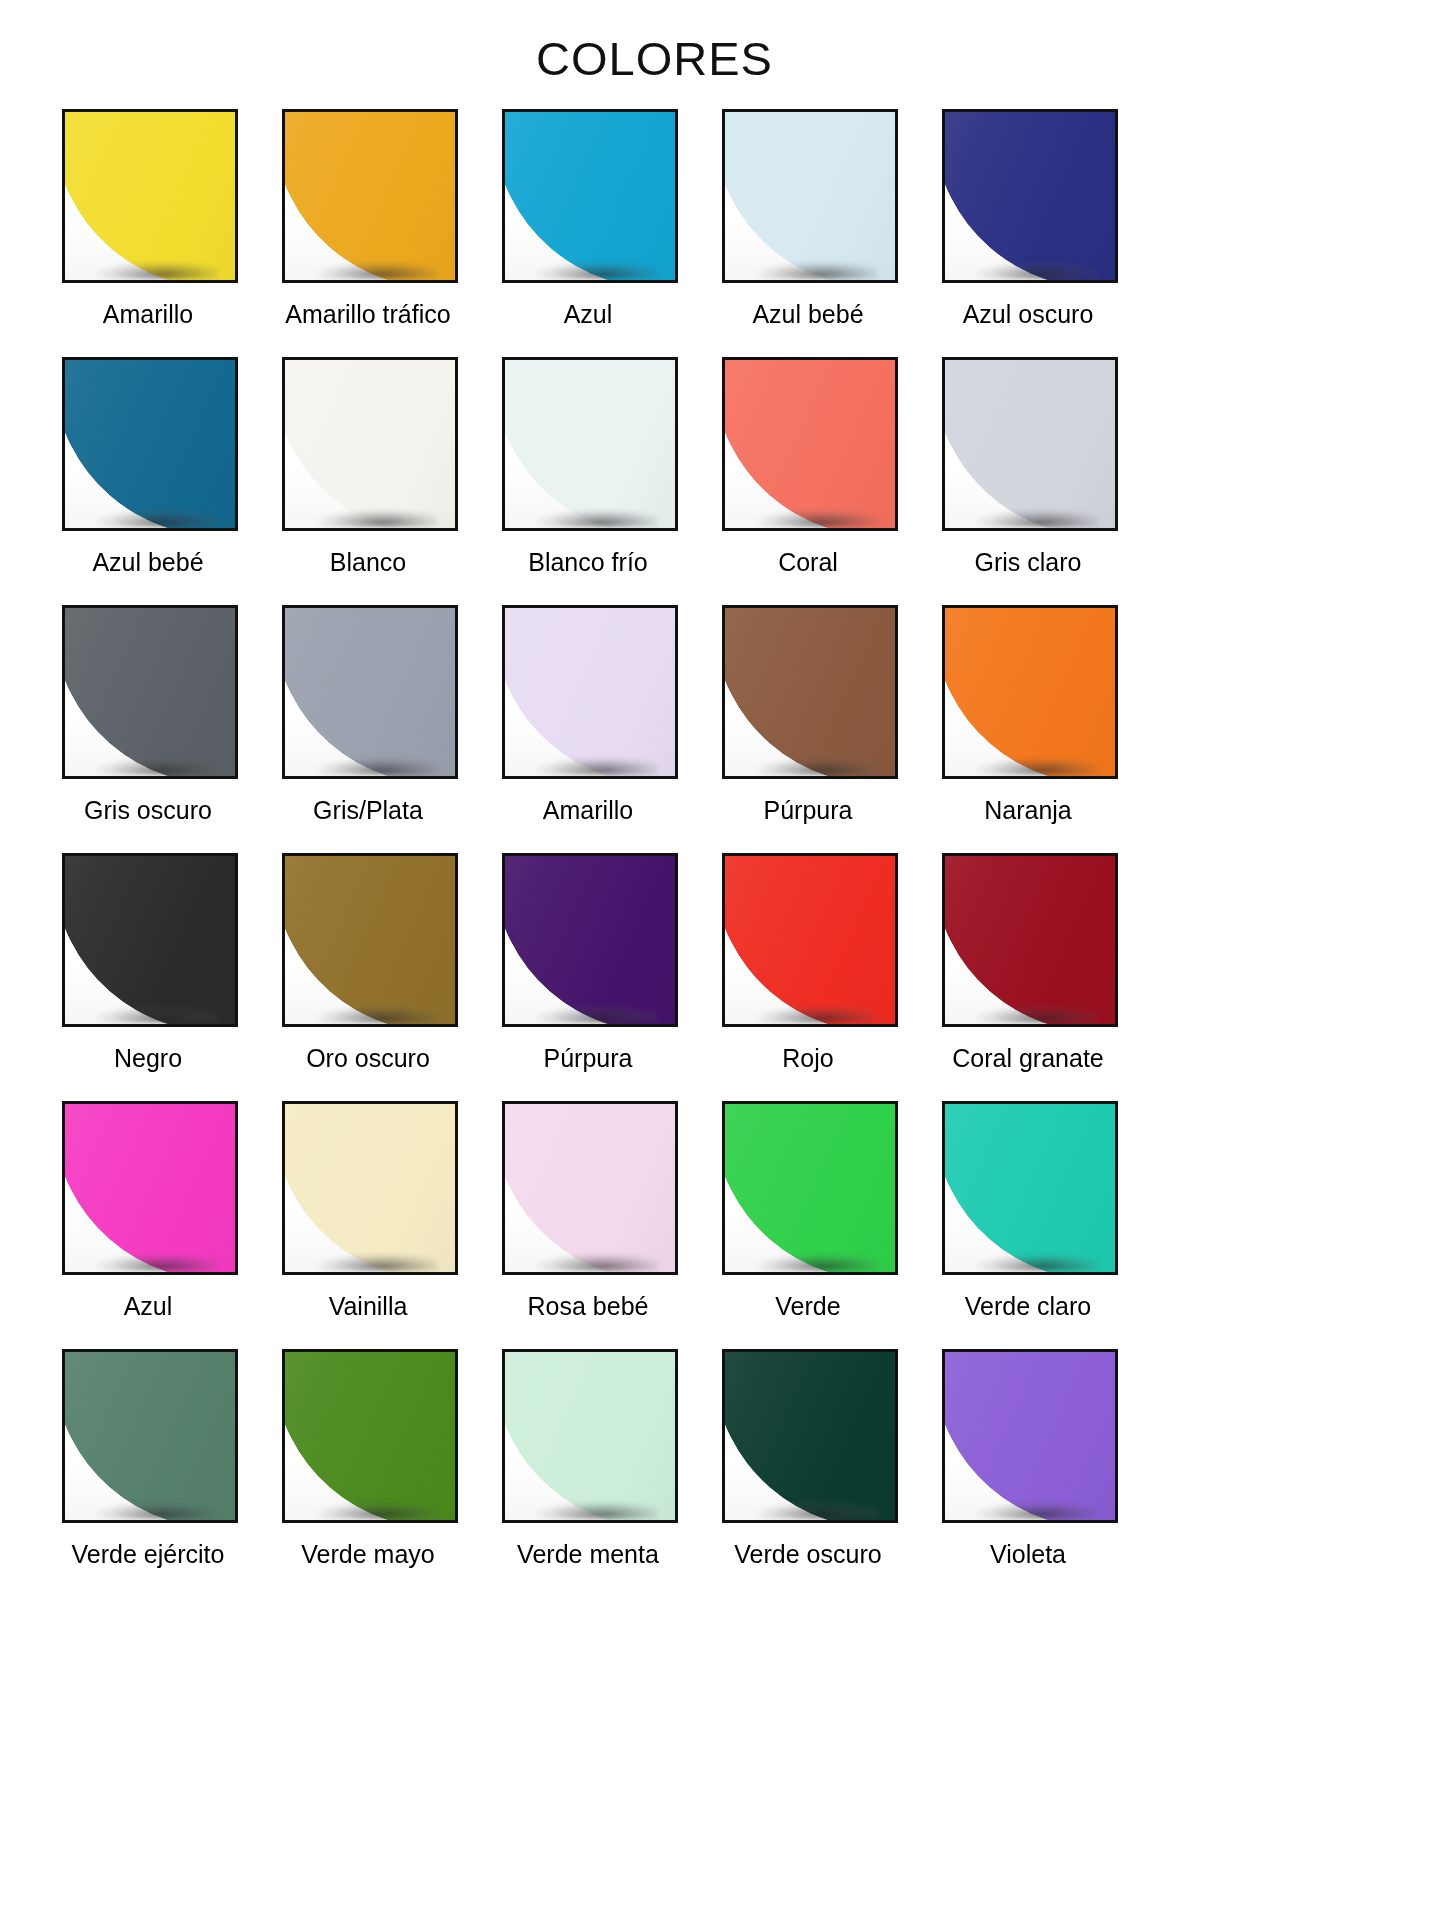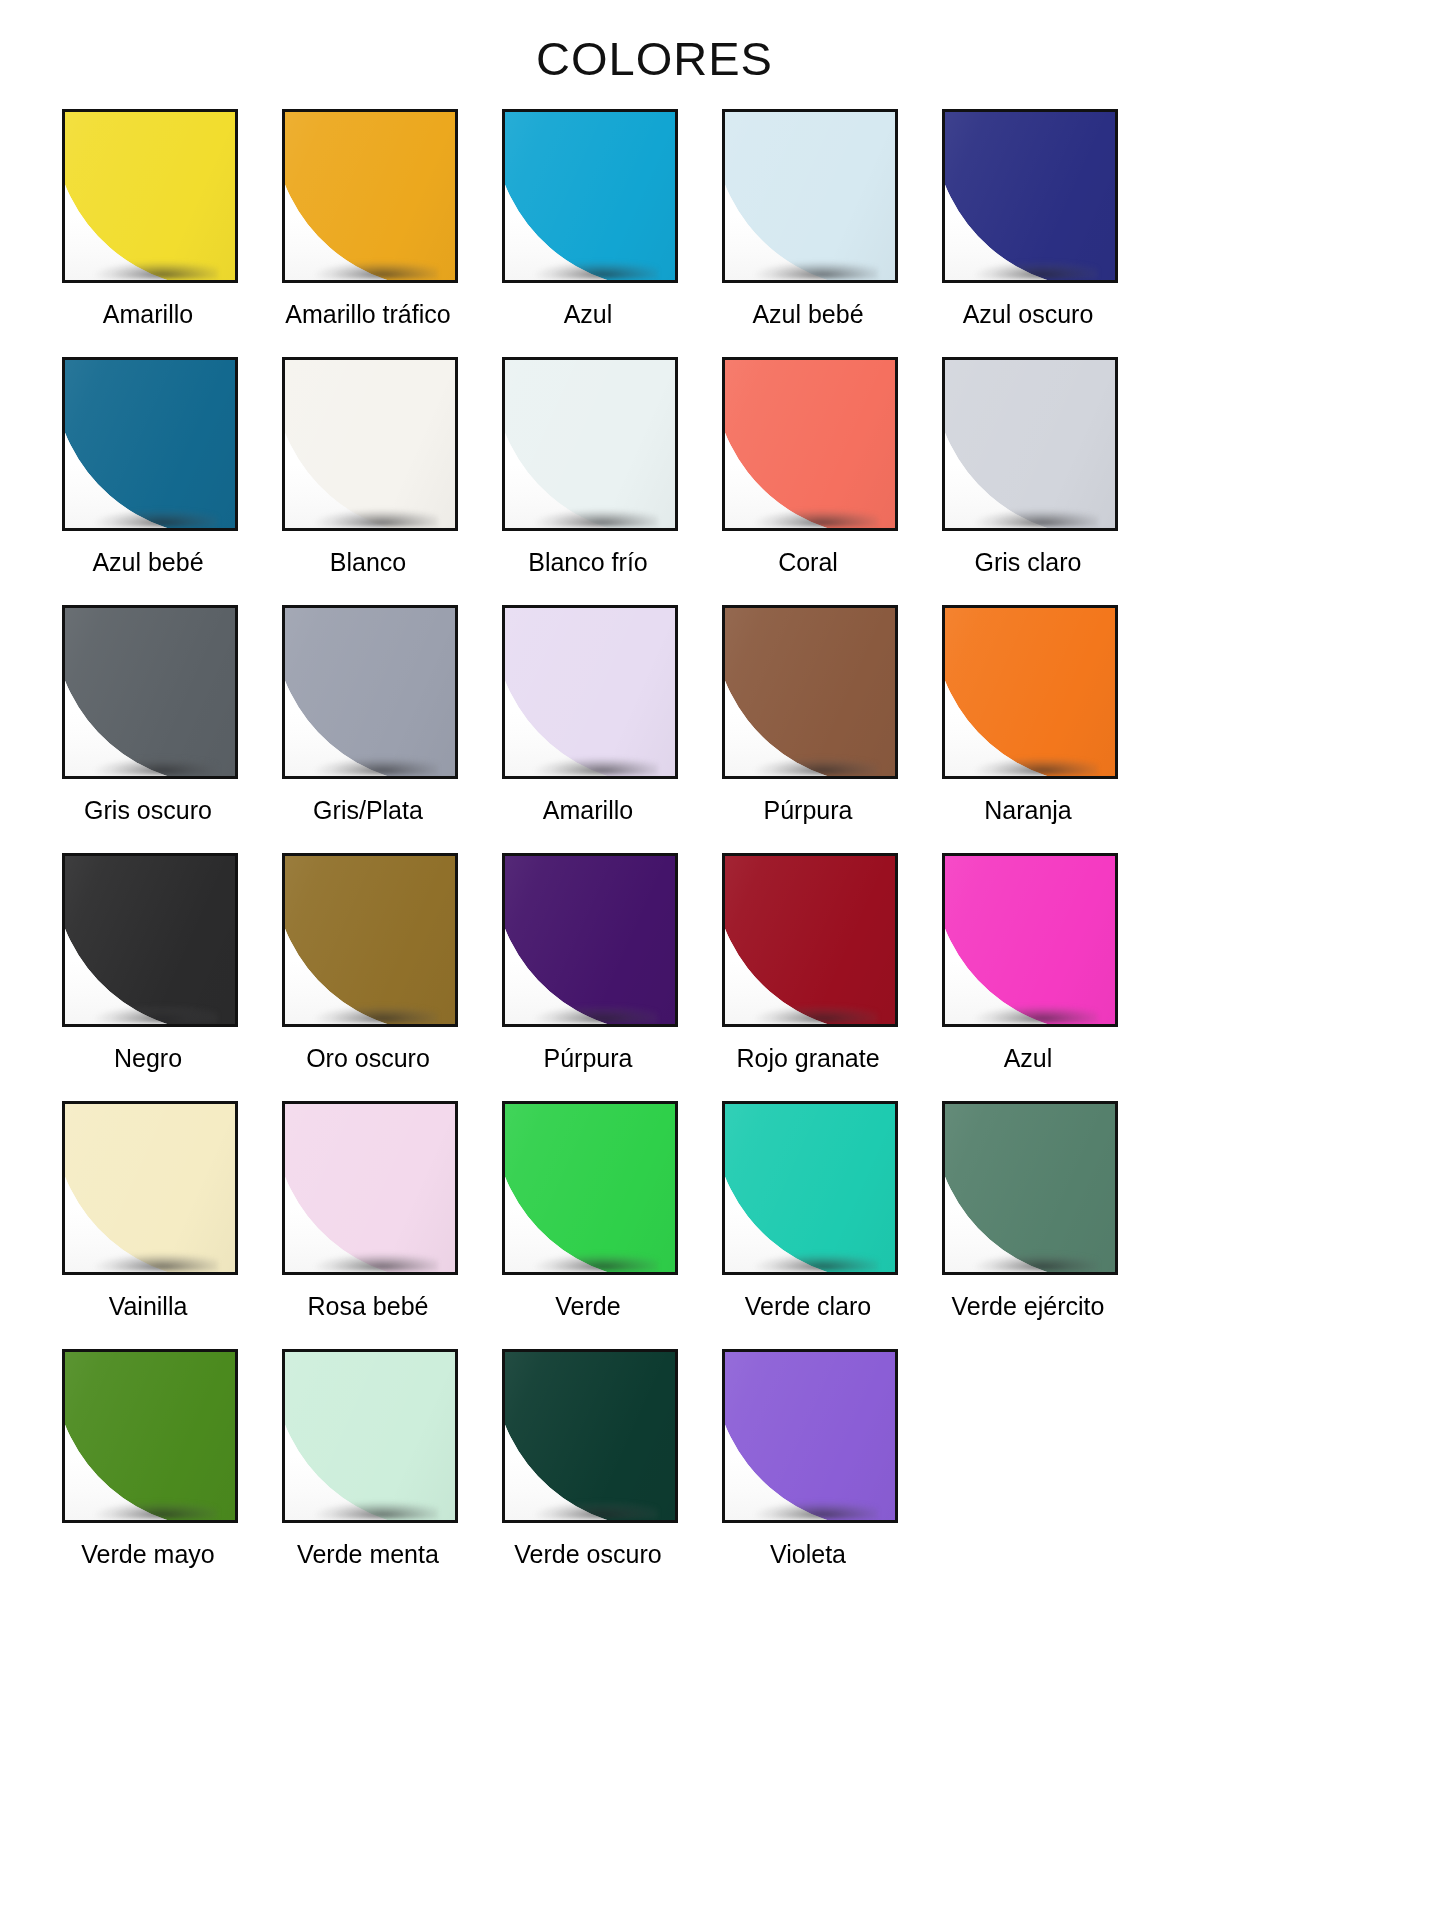--- a/index.html
+++ b/index.html
@@ -382,28 +382,41 @@
           <div class="rib r2"></div>
           <div class="rib r3"></div>
           <div class="swatch-shadow"></div>
         </div>
         <div class="swatch-label">Púrpura</div>
       </div>
       <div class="swatch-cell">
         <div class="swatch-frame tone-dark">
           <div class="swatch-bg"></div>
           <div class="fan">
+            <div class="fan-body" style="--c: #ee2c22;"></div>
+          </div>
+          <div class="rib r1"></div>
+          <div class="rib r2"></div>
+          <div class="rib r3"></div>
+          <div class="swatch-shadow"></div>
+        </div>
+        <div class="swatch-label">Rojo</div>
+      </div>
+      <div class="swatch-cell">
+        <div class="swatch-frame tone-dark">
+          <div class="swatch-bg"></div>
+          <div class="fan">
             <div class="fan-body" style="--c: #9a0f20;"></div>
           </div>
           <div class="rib r1"></div>
           <div class="rib r2"></div>
           <div class="rib r3"></div>
           <div class="swatch-shadow"></div>
         </div>
-        <div class="swatch-label">Rojo granate</div>
+        <div class="swatch-label">Coral granate</div>
       </div>
       <div class="swatch-cell">
         <div class="swatch-frame tone-dark">
           <div class="swatch-bg"></div>
           <div class="fan">
             <div class="fan-body" style="--c: #f53ac2;"></div>
           </div>
           <div class="rib r1"></div>
           <div class="rib r2"></div>
           <div class="rib r3"></div>

